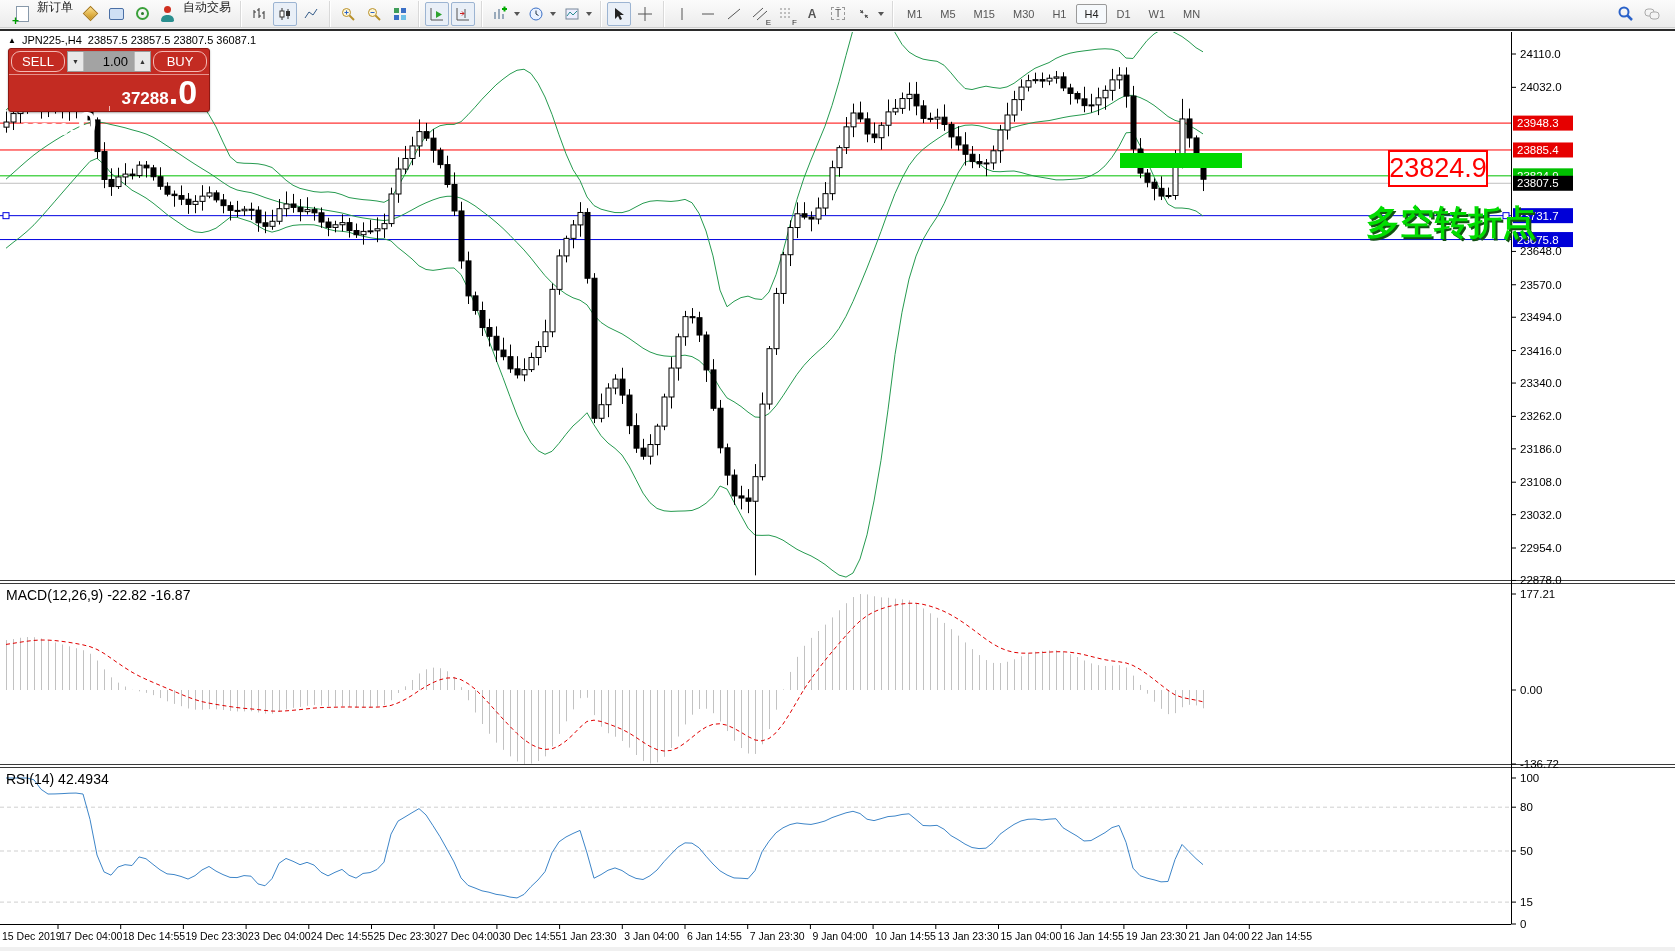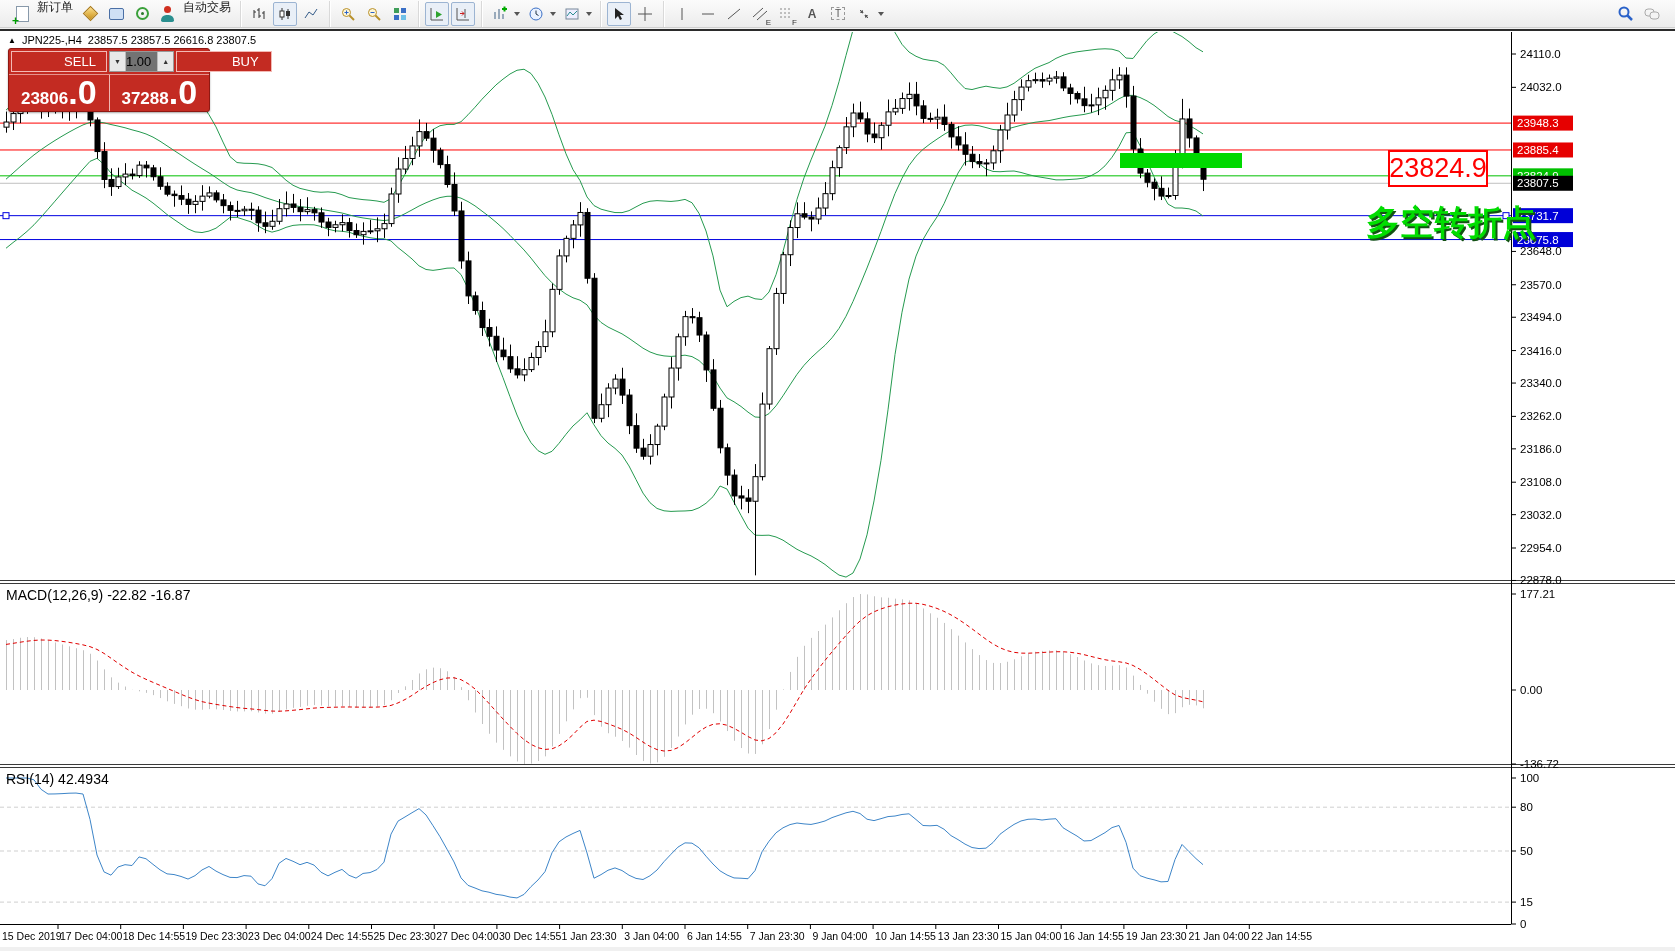--- a/index.html
+++ b/index.html
@@ -30,29 +30,29 @@
   
   #chartwin{position:absolute;left:0;top:29px;width:1675px;height:916px;background:#fff;border-top:2px solid #2b2b2b;}
   #plot{position:absolute;left:0;top:0;}
   #chart-title{position:absolute;left:8px;top:3px;font-size:11px;color:#000;display:flex;align-items:center;gap:6px;}
   #chart-title .tri{font-size:8px;}
   
   #tpanel{position:absolute;left:8px;top:17px;width:200px;background:#c32b22;border:1px solid #8f1812;border-radius:3px;
     box-shadow:0 1px 2px rgba(0,0,0,.35);color:#fff;}
   #tprow1{display:flex;align-items:stretch;height:25px;}
   .tbtn{flex:0 0 52px;display:flex;align-items:center;justify-content:center;font-size:13px;color:#fff;
-    background:#c32b22;border:1px solid #f3b9b4;border-radius:0;margin:2px;padding-left:42px;}
-  #tvol{flex:1;display:flex;align-items:center;background:#737373;border:1px solid #999;margin:2px 0;}
+    background:#c32b22;border:1px solid #f3b9b4;border-radius:9px;margin:2px;}
+  #tvol{flex:1;display:flex;align-items:center;background:#a3a3a3;border:1px solid #999;margin:2px 0;}
   .volbtn{width:15px;height:100%;display:flex;align-items:center;justify-content:center;background:#e8e8e8;
     color:#333;font-size:7px;border-right:1px solid #bbb;}
   .volbtn.r{border-right:none;border-left:1px solid #bbb;}
   #volval{flex:1;text-align:right;color:#000;font-size:13px;padding-right:6px;}
   #tprow2{display:flex;height:36px;border-top:1px solid #e5938d;}
   .pcell{flex:1;display:flex;align-items:baseline;justify-content:center;padding-top:2px;}
-  .pcell.l{border-right:1px solid #f0b6b1;}
+  .pcell.l{border-right:1px solid #f0b6b1;margin-top:31px;}
   .pmain{font-size:17px;font-weight:bold;}
   .pbig{font-size:34px;font-weight:bold;line-height:30px;}
   
   .indlabel{position:absolute;font-size:14px;color:#000;}
   
   #callout{position:absolute;left:1388px;top:150px;width:96px;height:33px;border:2px solid #ff0000;background:#fff;
     display:flex;align-items:center;justify-content:center;font-size:27px;color:#ff0000;}
   #turnpoint{position:absolute;left:1366px;top:200px;font-size:34px;font-weight:bold;color:#00dd00;
     text-shadow:2px 2px 0 #145214;white-space:nowrap;font-family:sans-serif;}
   .cjk{font-family:sans-serif;}
@@ -215,20 +215,31 @@
       <span style="border:1px dashed #999;padding:0 3px;font-size:10px;color:#555;">T</span>
     </span>
     <span class="tbi">
       <svg width="16" height="16">
           <path d="M4 4l3 3M7 7l-1-3M7 7l-3-1" stroke="#555" fill="none"></path>
           <path d="M12 12l-3-3M9 9l1 3M9 9l3 1" stroke="#555" fill="none"></path>
         </svg>
     </span>
       <span class="caret"></span>
   </div>
+  <div class="tgroup" id="tfgroup">
+      <span class="tf">M1</span>
+      <span class="tf">M5</span>
+      <span class="tf">M15</span>
+      <span class="tf">M30</span>
+      <span class="tf">H1</span>
+      <span class="tf on">H4</span>
+      <span class="tf">D1</span>
+      <span class="tf">W1</span>
+      <span class="tf">MN</span>
+    </div>
   <div id="tb-right">
     <span class="tbi">
       <svg width="18" height="18">
           <circle cx="7" cy="7" r="4.5" fill="none" stroke="#2a62c9" stroke-width="2"></circle>
           <line x1="10.5" y1="10.5" x2="15" y2="15" stroke="#2a62c9" stroke-width="2.5"></line>
         </svg>
     </span>
     <span class="tbi">
       <svg width="18" height="18">
           <rect x="2" y="4" width="9" height="7" rx="3" fill="none" stroke="#aaa"></rect>
@@ -889,21 +900,21 @@
       <text x="1125.9" y="938" font-size="10.5" fill="#000">19 Jan 23:30</text>
       <line x1="1186.6000000000001" y1="922" x2="1186.6000000000001" y2="927" stroke="#000"></line>
       <text x="1188.6000000000001" y="938" font-size="10.5" fill="#000">21 Jan 04:00</text>
       <line x1="1249.3" y1="922" x2="1249.3" y2="927" stroke="#000"></line>
       <text x="1251.3" y="938" font-size="10.5" fill="#000">22 Jan 14:55</text>
     </svg>
 
   <div id="chart-title">
     <span class="tri">▲</span>
     <span>JPN225-,H4</span>
-    <span>23857.5 23857.5 26616.8 23807.5</span>
+    <span>23857.5 23857.5 23807.5 36087.1</span>
   </div>
 
   <div id="tpanel">
     <div id="tprow1">
       <div class="tbtn">SELL</div>
       <div id="tvol">
         <span class="volbtn">▼</span>
         <span id="volval">1.00</span>
         <span class="volbtn r">▲</span>
       </div>

